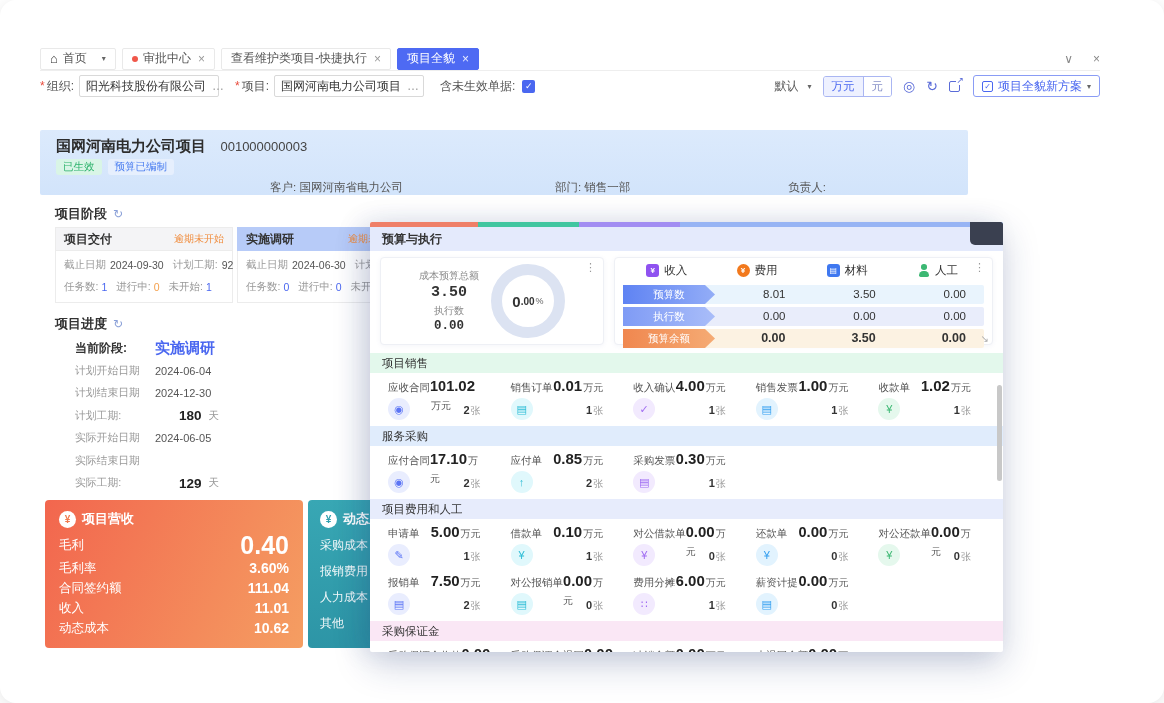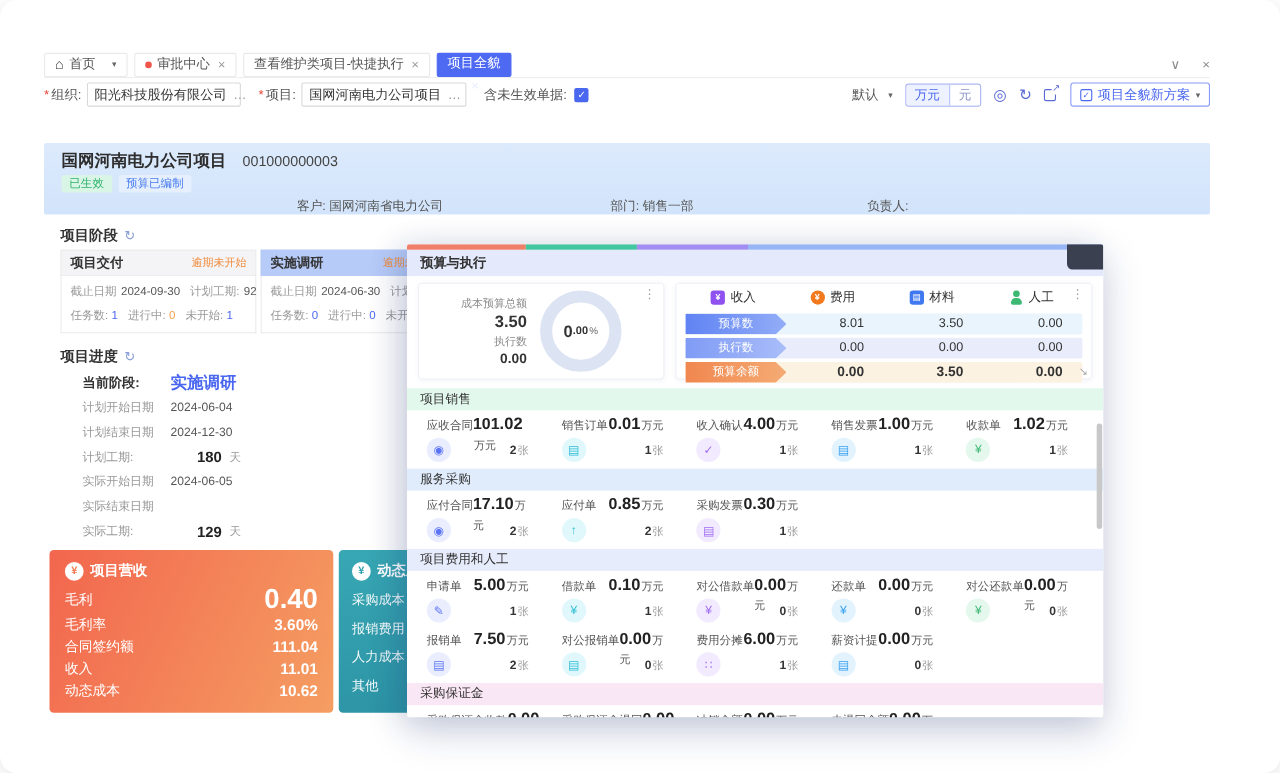--- a/index.html
+++ b/index.html
@@ -4,21 +4,21 @@
 <style>
   html,body{margin:0;padding:0;background:#fff;}
   *{box-sizing:border-box;}
   .screen{position:relative;width:1164px;height:703px;background:#fff;border-radius:16px;
     box-shadow:0 4px 18px rgba(0,0,0,.10);overflow:hidden;
     font-family:"Liberation Sans","DejaVu Sans",sans-serif;color:#333;}
 
   
   .tabbar{position:absolute;left:40px;top:47px;width:1060px;height:24px;display:flex;align-items:center;gap:6px;border-bottom:1px solid #eee;}
   .tab{display:flex;align-items:center;gap:5px;height:22px;padding:0 9px;border:1px solid #e9e9e9;border-radius:2px;font-size:12px;color:#555;background:#fff;cursor:pointer;white-space:nowrap;}
-  .tab.active{background:#4e6af3;border-color:#4e6af3;color:#fff;flex-direction:column;}
+  .tab.active{background:#4e6af3;border-color:#4e6af3;color:#fff;}
   .tclose{font-size:12px;color:#999;margin-left:2px;}
   .tab.active .tclose{color:#e8ecff;}
   .dot{width:6px;height:6px;border-radius:50%;background:#f0574a;}
   .home-ic{font-size:13px;color:#333;}
   .caret{font-size:8px;color:#666;}
   .tab-home .caret{margin-left:10px;}
   .tab-actions{margin-left:auto;display:flex;gap:20px;color:#888;font-size:12px;}
 
   
   .filterbar{position:absolute;left:40px;top:74px;width:1060px;height:24px;display:flex;align-items:center;font-size:12px;color:#555;}
@@ -40,21 +40,21 @@
   .scheme-btn{display:flex;align-items:center;gap:5px;height:22px;padding:0 8px;border:1px solid #8a9cf5;border-radius:3px;color:#4a67f0;font-size:12px;cursor:pointer;white-space:nowrap;}
   .mini-check{width:11px;height:11px;border:1px solid #4a67f0;border-radius:2px;font-size:8px;display:flex;align-items:center;justify-content:center;color:#4a67f0;}
 
   
   .navtabs{position:absolute;left:40px;top:100px;width:1060px;height:27px;display:flex;align-items:center;gap:27px;font-size:12.5px;color:#444;border-bottom:1px solid #ececec;}
   .ntab{cursor:pointer;white-space:nowrap;position:relative;}
   .ntab.active{color:#4a67f0;font-weight:700;}
   .ntab.active::after{content:"";position:absolute;left:0;right:0;bottom:-7px;height:2px;background:#4a67f0;}
 
   
-  .banner{position:absolute;left:40px;top:130px;width:1060px;height:65px;background:linear-gradient(180deg,#dceafc,#d2e4fb);border-radius:2px;padding:7px 16px;}
+  .banner{position:absolute;left:40px;top:130px;width:928px;height:65px;background:linear-gradient(180deg,#dceafc,#d2e4fb);border-radius:2px;padding:7px 16px;}
   .b-name{font-size:15px;font-weight:700;color:#2d2d2d;}
   .b-code{font-size:13px;color:#444;margin-left:10px;}
   .b-badges{margin-top:3px;display:flex;gap:6px;}
   .badge{font-size:10.5px;padding:1px 7px;border-radius:3px;}
   .badge.g{background:#d9f5e6;color:#2fb36d;}
   .badge.b{background:#e6effd;color:#4a7df0;}
   .b-info{margin-top:5px;font-size:11.5px;color:#555;display:flex;white-space:nowrap;}
   .bi-cust{margin-left:214px;}
   .bi-dept{margin-left:152px;}
   .bi-owner{margin-left:158px;}
@@ -114,21 +114,21 @@
   .strip span{height:100%;}
   .s1{width:17%;background:#ef7f68;}
   .s2{width:16%;background:#41c6a0;}
   .s3{width:16%;background:#a28df2;}
   .s4{flex:1;background:#97b4f4;}
   .dark-corner{position:absolute;top:0;right:0;width:33px;height:23px;background:#3a4050;border-radius:0 2px 0 5px;}
   .ov-head{height:24px;line-height:24px;background:#e4eafc;font-size:12px;color:#333;padding-left:12px;font-weight:600;}
   .ov-cards{display:flex;gap:10px;padding:6px 10px 4px;}
   .ov-card{border:1px solid #eef0f5;border-radius:4px;box-shadow:0 1px 5px rgba(60,80,160,.06);position:relative;background:#fff;}
   .donut-card{width:224px;height:88px;display:flex;align-items:center;justify-content:center;gap:12px;}
-  .d-left{text-align:right;}
+  .d-left{text-align:center;font-family:Liberation Mono, monospace;}
   .d-lab{font-size:10px;color:#8a8a8a;}
   .d-val{font-size:15px;font-weight:700;color:#333;margin:1px 0 3px;}
   .d-val2{font-size:12.5px;font-weight:700;color:#333;margin-top:1px;}
   .donut{width:74px;height:74px;border:11px solid #dce3f2;border-radius:50%;display:flex;align-items:center;justify-content:center;}
   .pc-int{font-size:15px;font-weight:700;color:#333;}
   .pc-frac{font-size:10px;font-weight:700;color:#333;}
   .pc-unit{font-size:9px;color:#666;margin-left:1px;}
   .kebab{position:absolute;top:3px;right:7px;color:#999;font-size:11px;cursor:pointer;}
   .table-card{flex:1;height:88px;padding:1px 8px 3px;}
   .bt-head{display:flex;height:23px;}

